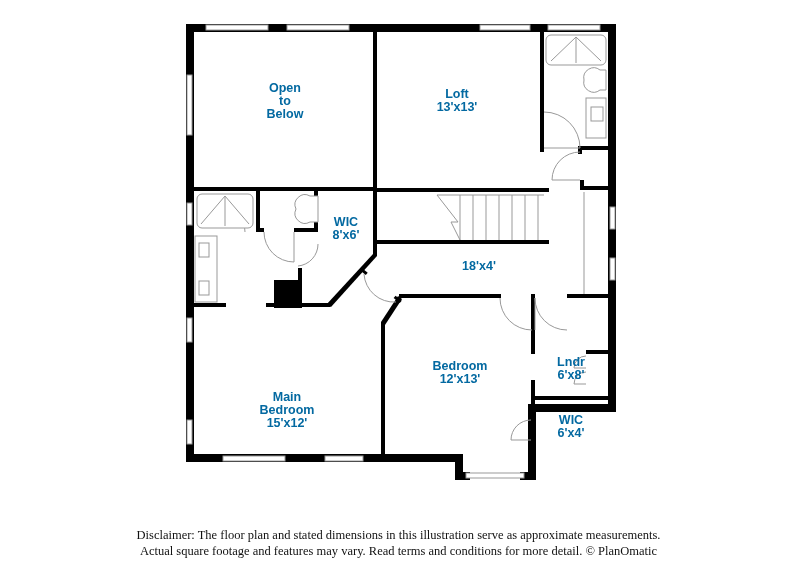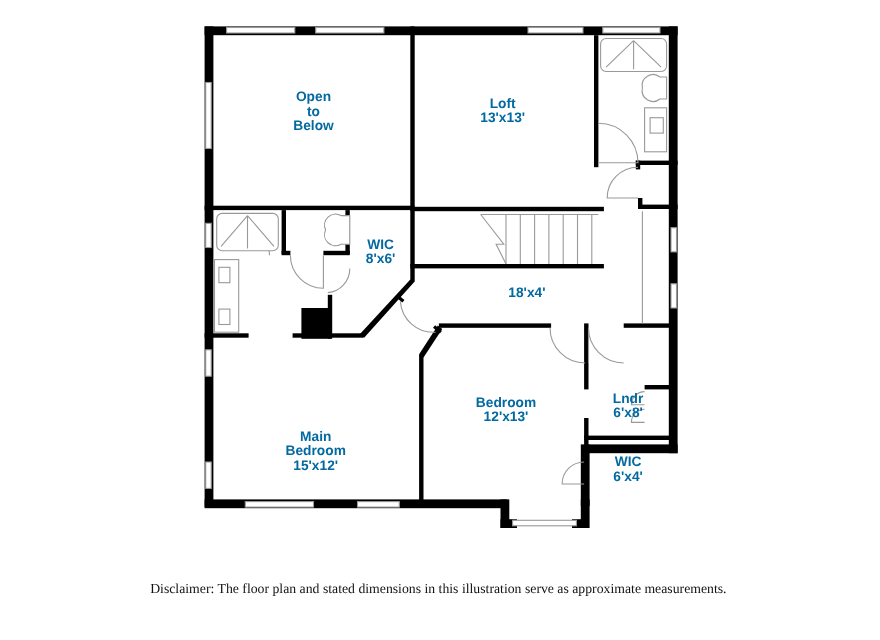--- a/index.html
+++ b/index.html
@@ -153,13 +153,14 @@
   <span>Lndr</span>
   <span>6'x8'</span>
 </div>
 <div class="label" style="left:571px; top:414px;">
   <span>WIC</span>
   <span>6'x4'</span>
 </div>
 
 <div id="disclaimer">
   <span>Disclaimer: The floor plan and stated dimensions in this illustration serve as approximate measurements.</span>
+  <span>Actual square footage and features may vary. Read terms and conditions for more detail. © PlanOmatic</span>
 </div>
 
 </body></html>

